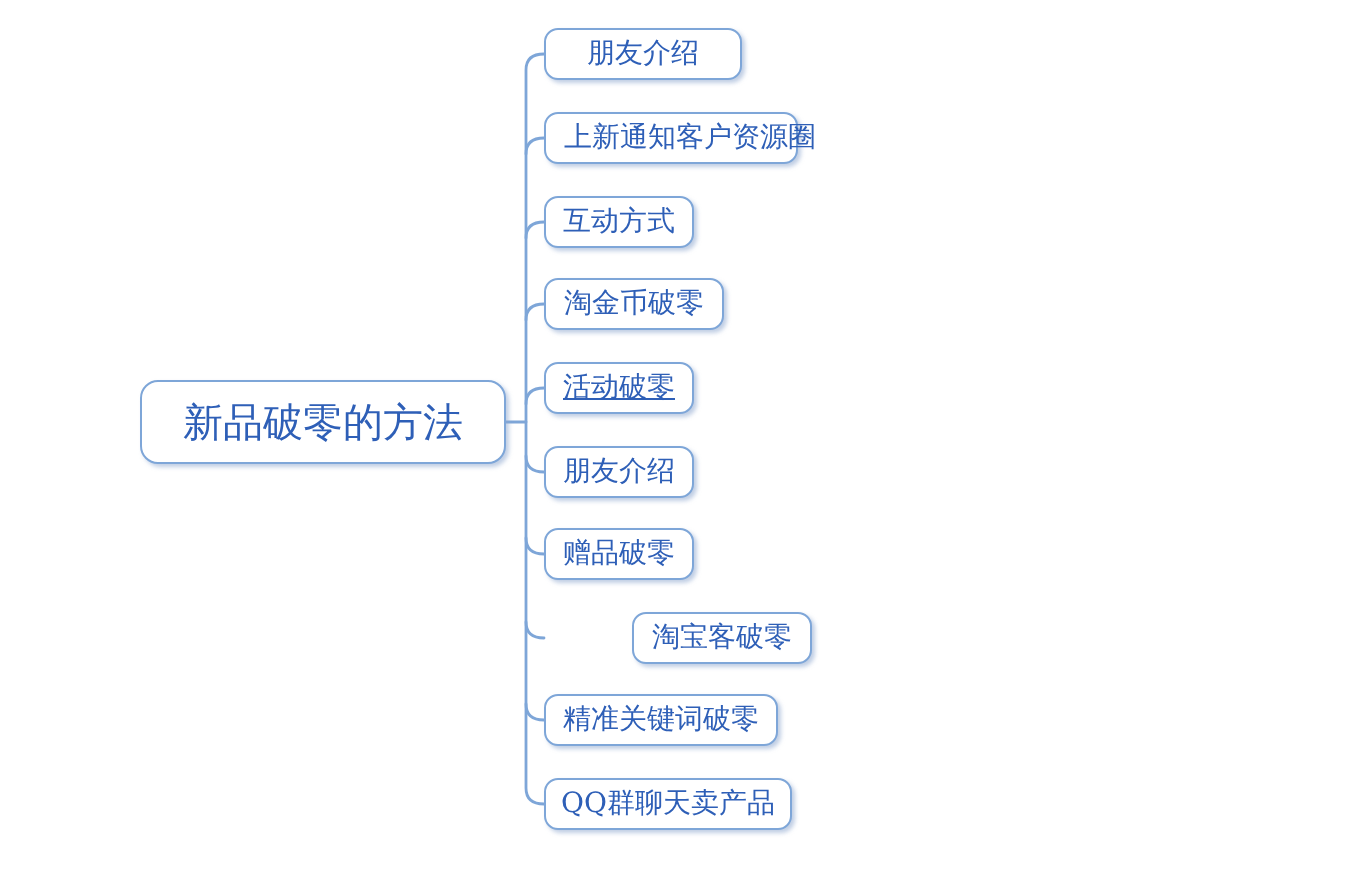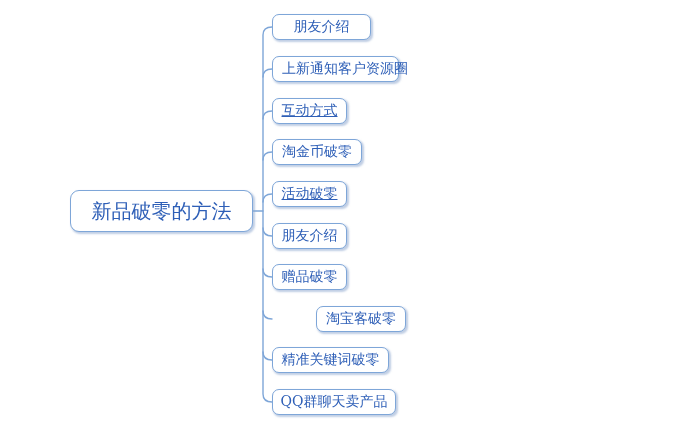--- a/index.html
+++ b/index.html
@@ -78,21 +78,21 @@
   </div>
 
   <div class="node child-node" style="top:14px; width:99px;">
     <span>朋友介绍</span>
   </div>
 
   <div class="node child-node" style="top:56px; width:127px;padding-left:19px;">
     <span>上新通知客户资源圈</span>
   </div>
 
-  <div class="node child-node" style="top:98px; width:75px;text-decoration:underline;">
+  <div class="node child-node" style="top:98px; width:75px;">
     <span>互动方式</span>
   </div>
 
   <div class="node child-node" style="top:139px; width:90px;font-family:Liberation Serif, serif;">
     <span>淘金币破零</span>
   </div>
 
   <div class="node child-node" style="top:181px; width:75px;text-decoration:underline;">
     <span>活动破零</span>
   </div>

